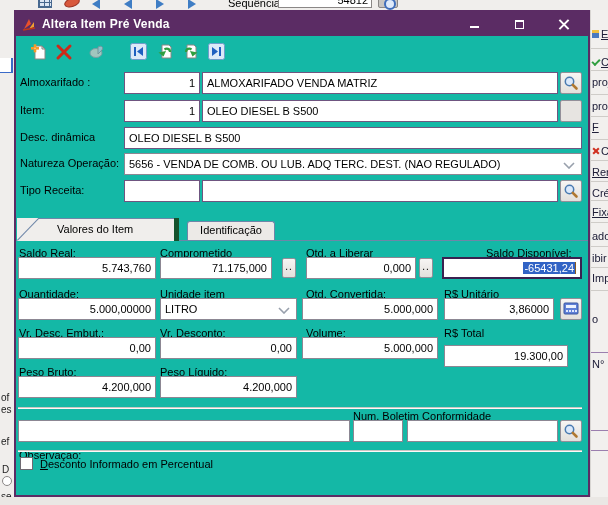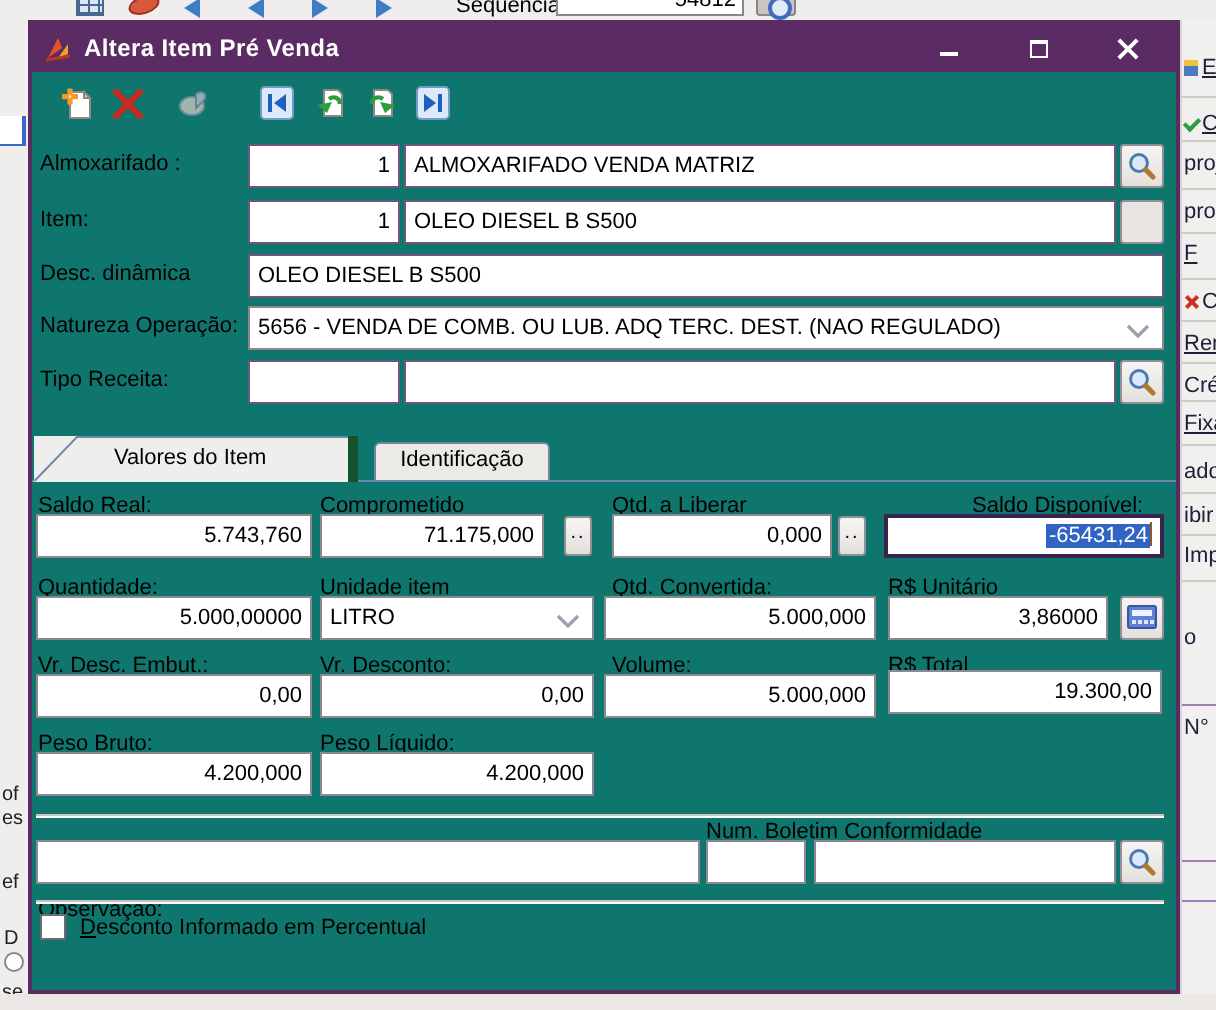--- a/index.html
+++ b/index.html
@@ -32,21 +32,21 @@
   .bg-arrow.left { border-right:8px solid #3f7dc4; }
   .bg-arrow.right { border-left:8px solid #3f7dc4; }
   .bg-seq-label { position:absolute; left:228px; top:-3px; font-size:11px; color:#000; }
   .bg-seq-field { position:absolute; left:278px; top:-9px; width:94px; height:17px; background:#fff; border:1px solid #8a8786; font-size:11px; text-align:right; padding:2px 3px 0 0; }
   .bg-print { position:absolute; left:378px; top:-4px; width:20px; height:12px; background:#c8c5c2; border:1px solid #8a8786; border-radius:2px; }
   .bg-print::after { content:""; position:absolute; left:5px; top:1px; width:8px; height:8px; border:2px solid #3f6dbb; border-radius:50%; background:#dfeafa; }
   .bgl-cell { position:absolute; left:0; top:48px; width:13px; height:15px; background:#fff; border-right:2px solid #3a6ac8; border-bottom:1px solid #3a6ac8; }
   .bgl-radio { position:absolute; left:2px; width:10px; height:10px; border:1px solid #8a8786; border-radius:50%; background:#fff; }
 
   
-  .dialog { position:absolute; left:14px; top:10px; width:576px; height:487px; background:#0f766e;
+  .dialog { position:absolute; left:14px; top:10px; width:576px; height:487px; background:#14b8a6;
             border:2px solid #5b2c64; }
   .titlebar { position:absolute; left:0; top:0; width:572px; height:24px; background:#5b2c64; display:flex; align-items:center; }
   .title-text { color:#fff; font-weight:bold; font-size:12px; margin-left:6px; letter-spacing:.2px; }
   .tb-ico { margin-left:6px; width:14px; height:14px; flex:0 0 auto; }
   .winbtn { position:absolute; top:4px; width:16px; height:16px; display:flex; align-items:center; justify-content:center; cursor:default; }
   .glyph-min { width:9px; height:2px; background:#fff; margin-top:6px; }
   .glyph-max { width:9px; height:9px; border:1px solid #fff; border-top-width:2px; }
   .glyph-close { position:relative; width:12px; height:12px; }
   .glyph-close::before, .glyph-close::after { content:""; position:absolute; left:5px; top:0; width:2px; height:13px; background:#fff; }
   .glyph-close::before { transform:rotate(45deg); } .glyph-close::after { transform:rotate(-45deg); }
@@ -322,21 +322,21 @@
       </svg>
     </div>
 
     <span class="lbl" style="left:3px; top:315px;">Vr. Desc. Embut.:</span>
     <span class="lbl" style="left:144px; top:315px;">Vr. Desconto:</span>
     <span class="lbl" style="left:290px; top:315px;">Volume:</span>
     <span class="lbl" style="left:428px; top:315px;">R$ Total</span>
     <div class="fld gray num" style="left:2px; top:325px; width:138px;">0,00</div>
     <div class="fld gray num" style="left:144px; top:325px; width:137px;">0,00</div>
     <div class="fld gray num" style="left:286px; top:325px; width:136px;">5.000,000</div>
-    <div class="fld gray num" style="left:428px; top:323px; width:137px;">19.300,00</div>
+    <div class="fld gray num" style="left:428px; top:333px; width:124px;">19.300,00</div>
 
     <span class="lbl" style="left:3px; top:354px;">Peso Bruto:</span>
     <span class="lbl" style="left:144px; top:354px;">Peso Líquido:</span>
     <div class="fld gray num" style="left:2px; top:364px; width:138px;">4.200,000</div>
     <div class="fld gray num" style="left:144px; top:364px; width:137px;">4.200,000</div>
 
     <div class="etch" style="left:2px; top:395px; width:564px;"></div>
 
     <span class="lbl" style="left:3px; top:398px;margin-top:39px;">Observação:</span>
     <span class="lbl" style="left:337px; top:398px;">Num. Boletim Conformidade</span>

